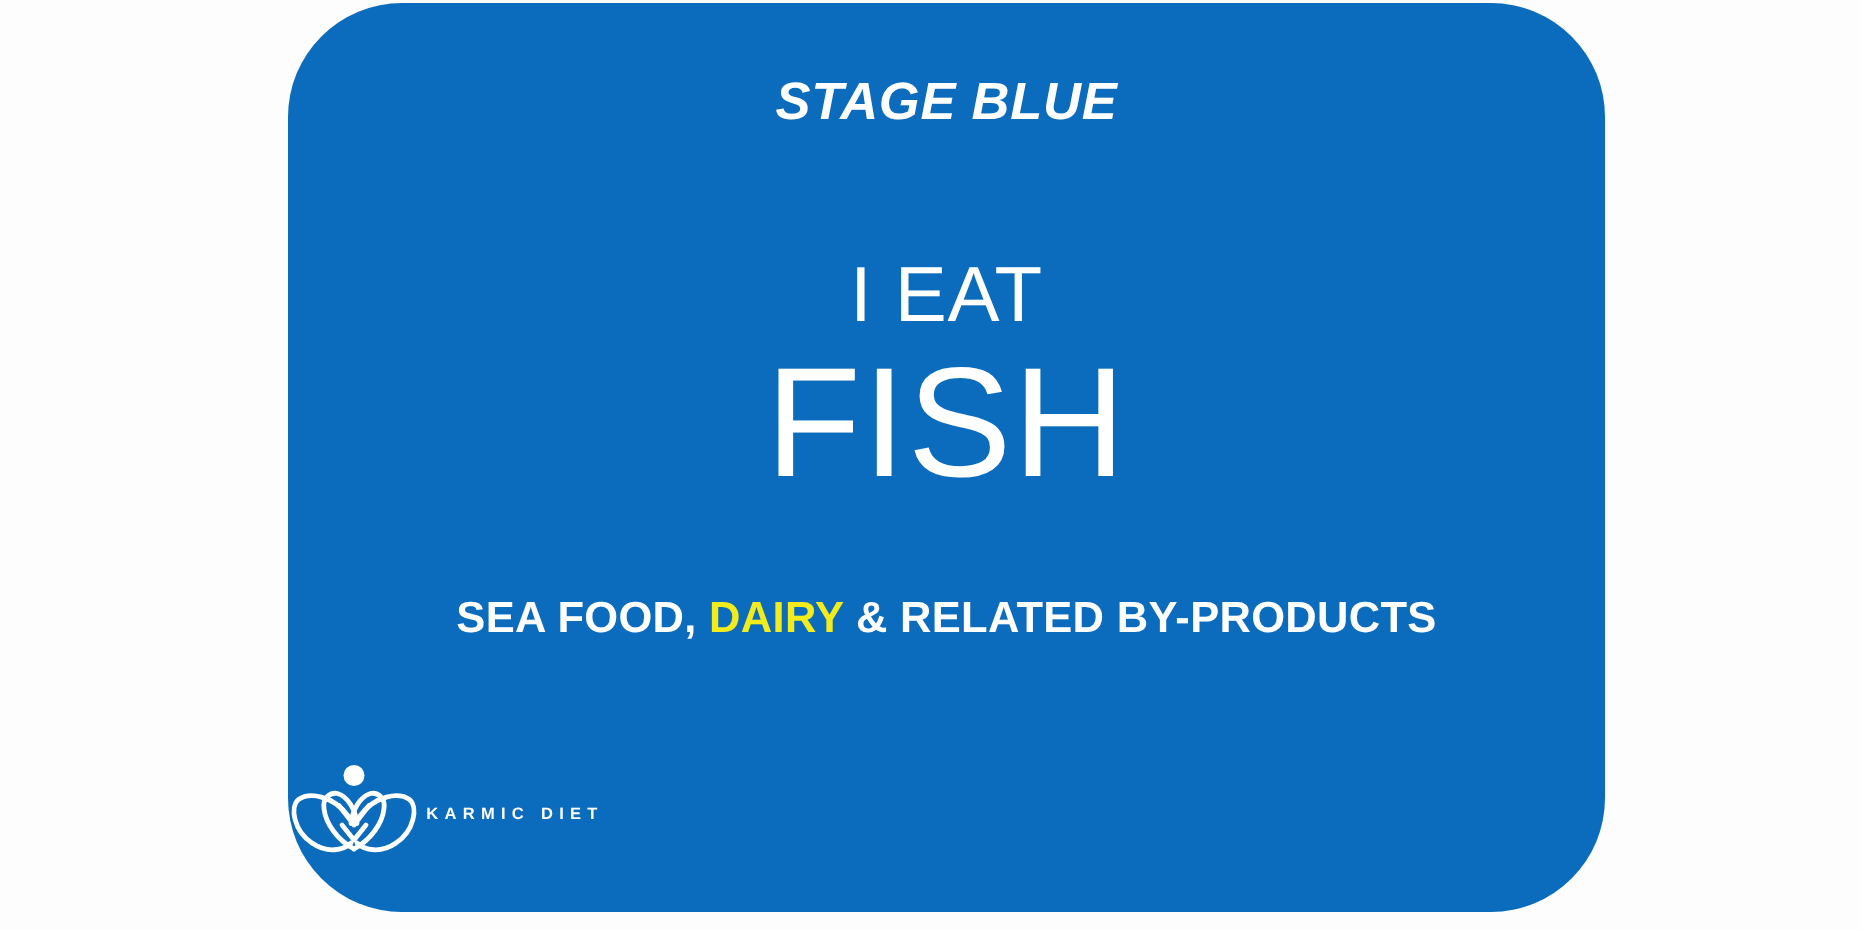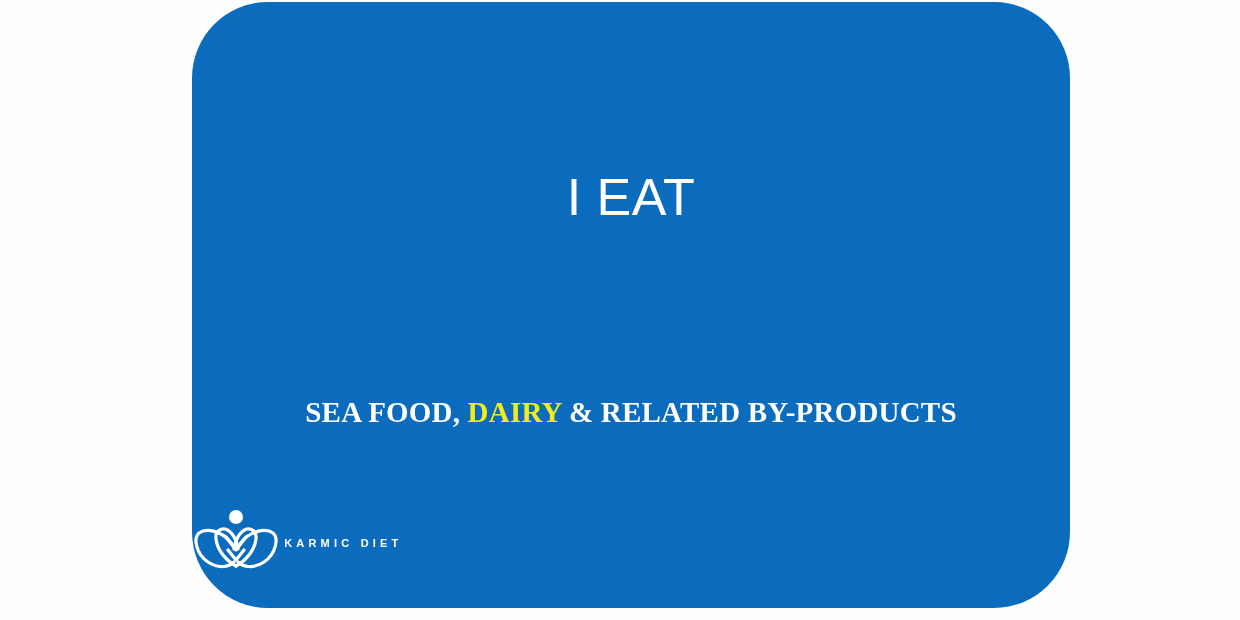--- a/index.html
+++ b/index.html
@@ -83,21 +83,21 @@
   }
 
   
   #subtitle {
     position: absolute;
     left: 0;
     top: 395px;
     width: 100%;
     text-align: center;
     color: #ffffff;
-    font-family: Liberation Serif, serif;
+    font-family: Liberation Sans, sans-serif;
     font-weight: bold;
     font-size: 29px;
     letter-spacing: 0.2px;
     line-height: 1.1;
     white-space: nowrap;
   }
   #subtitle .hl {
     color: #f2ec1c;
   }
 
@@ -130,23 +130,25 @@
     text-indent: 4.2px;
   }
 </style>
 </head>
 <body>
 
 <div id="slide">
 
   <div id="card">
 
+    <div id="stage-label">STAGE BLUE</div>
 
     <div id="headline">
       <span id="headline-line1">I EAT</span>
+      <span id="headline-line2">FISH</span>
     </div>
 
     <div id="subtitle"><span>SEA FOOD, </span><span class="hl">DAIRY</span><span> &amp; RELATED BY-PRODUCTS</span></div>
 
     <div id="brand">
       <span>
         <svg id="brand-mark" viewBox="0 0 88 64" fill="none" stroke="#ffffff" stroke-width="3.2" stroke-linecap="round" stroke-linejoin="round">
 
           <circle cx="44" cy="9" r="7" fill="#ffffff" stroke="none"></circle>
 

